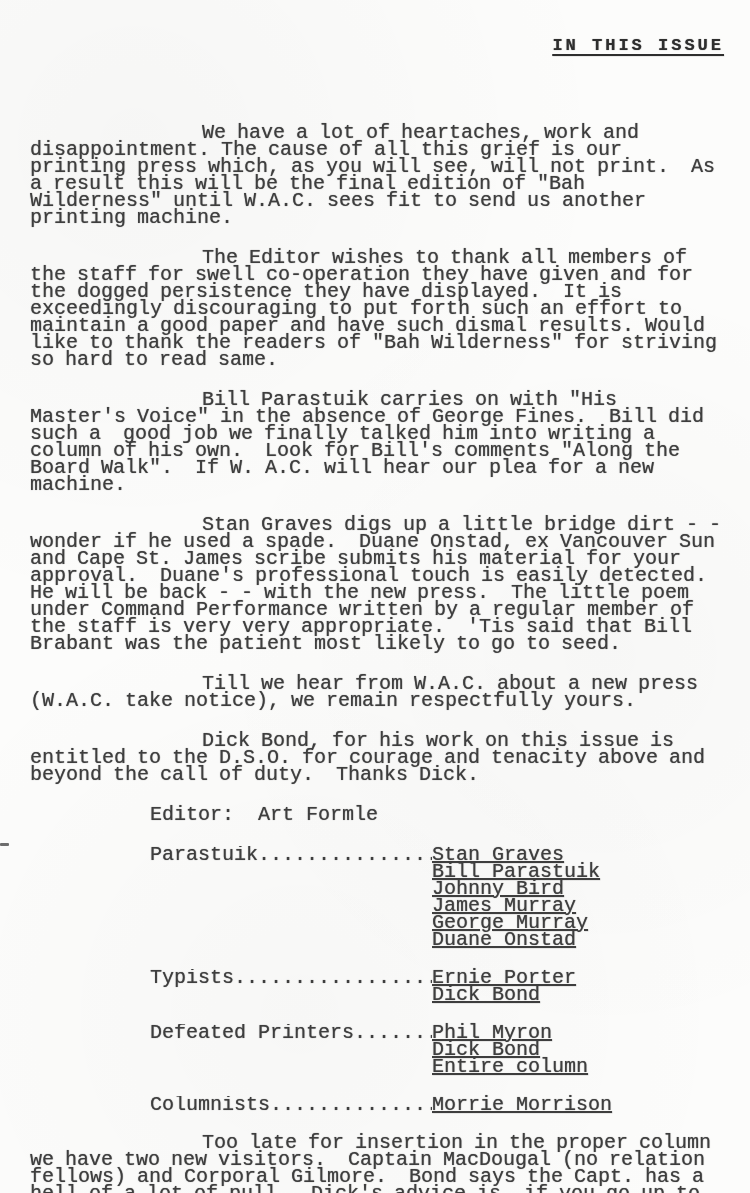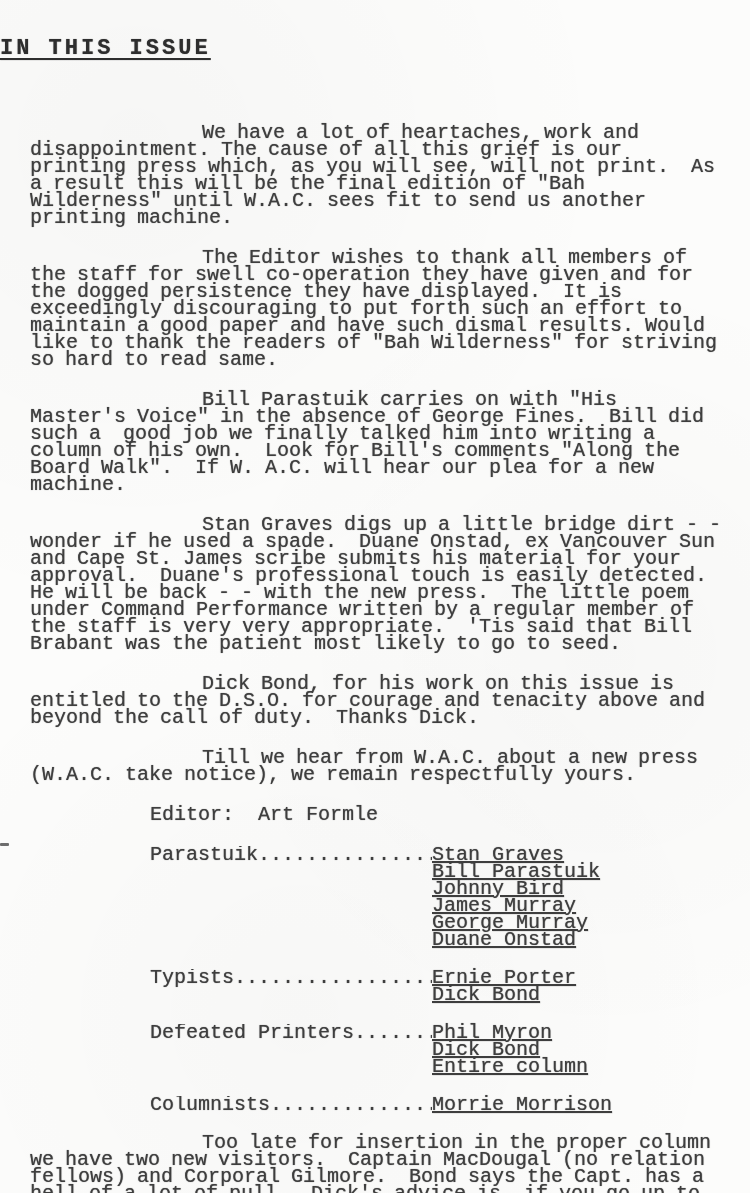--- a/index.html
+++ b/index.html
@@ -22,22 +22,22 @@
   }
   .ink {
     text-shadow: 0 0 1px rgba(55,55,55,0.65), 0.4px 0.4px 0 rgba(70,70,70,0.25);
     filter: blur(0.22px);
   }
   .doc-title {
     position: absolute;
     top: 36px;
     left: 0;
     width: 724px;
-    text-align: left;
-    font-size: 22px;
+    text-align: right;
+    font-size: 17px;
     font-weight: bold;
     letter-spacing: 3px;
     color: #2e2e2e;
     text-decoration: underline;
     text-decoration-thickness: 2px;
     text-underline-offset: 4px;
   }
   .content {
     position: absolute;
     top: 124px;
@@ -89,22 +89,22 @@
 <div class="page">
 
   <div class="doc-title ink">IN THIS ISSUE</div>
 
   <div class="content ink">
 
     <p>We have a lot of heartaches, work and disappointment. The cause of all this grief is our printing press which, as you will see, will not print.  As a result this will be the final edition of "Bah Wilderness" until W.A.C. sees fit to send us another printing machine.</p>
     <p>The Editor wishes to thank all members of the staff for swell co-operation they have given and for the dogged persistence they have displayed.  It is exceedingly discouraging to put forth such an effort to maintain a good paper and have such dismal results. Would like to thank the readers of "Bah Wilderness" for striving so hard to read same.</p>
     <p>Bill Parastuik carries on with "His Master's Voice" in the absence of George Fines.  Bill did such a  good job we finally talked him into writing a column of his own.  Look for Bill's comments "Along the Board Walk".  If W. A.C. will hear our plea for a new machine.</p>
     <p>Stan Graves digs up a little bridge dirt - - wonder if he used a spade.  Duane Onstad, ex Vancouver Sun and Cape St. James scribe submits his material for your approval.  Duane's professional touch is easily detected.  He will be back - - with the new press.  The little poem under Command Performance written by a regular member of the staff is very very appropriate.  'Tis said that Bill Brabant was the patient most likely to go to seed.</p>
+    <p>Till we hear from W.A.C. about a new press (W.A.C. take notice), we remain respectfully yours.</p>
     <p>Dick Bond, for his work on this issue is entitled to the D.S.O. for courage and tenacity above and beyond the call of duty.  Thanks Dick.</p>
-    <p>Till we hear from W.A.C. about a new press (W.A.C. take notice), we remain respectfully yours.</p>
 
     <div class="editor-line">
       <span class="editor-left">Editor:  Art Formle</span>
     </div>
 
     <div class="credit-group">
       <span class="credit-lead"><span>Parastuik</span><span>......................................</span></span>
       <span class="credit-names">
         <div>Stan Graves</div>
         <div>Bill Parastuik</div>

